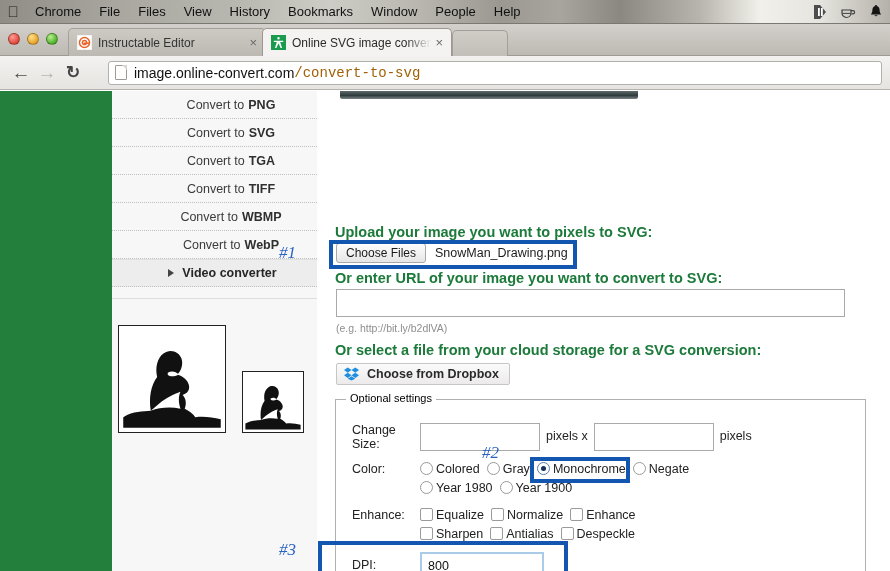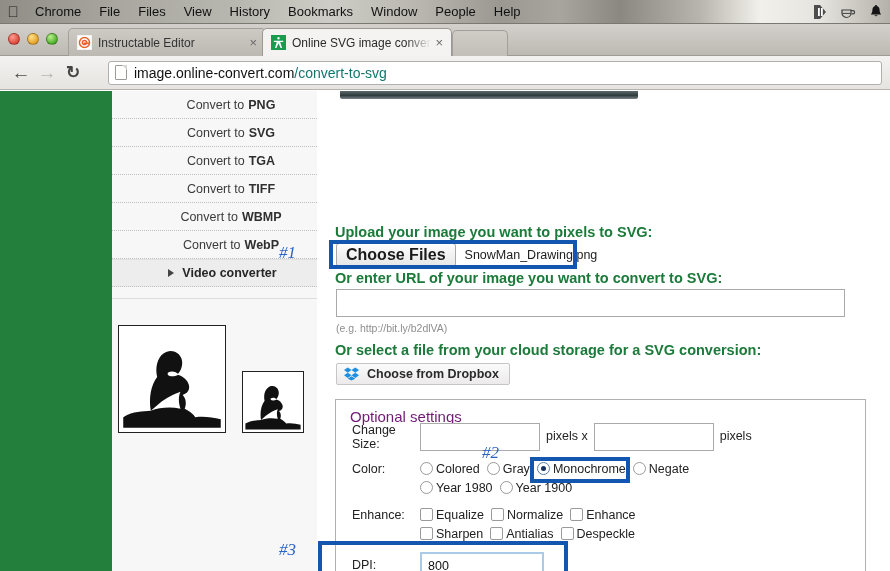--- a/index.html
+++ b/index.html
@@ -101,21 +101,21 @@
     width: 12px; height: 15px; margin-right: 7px; flex: none;
     background: #fff; border: 1px solid #9c9a97; border-radius: 1px;
     position: relative;
   }
   .page-glyph:after {
     content: ""; position: absolute; right: -1px; top: -1px;
     border-width: 0 5px 5px 0; border-style: solid;
     border-color: transparent #d8d6d2 transparent transparent;
   }
   .url-host { color: #111; }
-  .url-path { color: #0f766e; }
+  .url-path { color: #a16207; font-family: Liberation Mono, monospace; }
 
   
   .viewport {
     position: absolute; left: 0; top: 91px; width: 890px; height: 480px;
     background: #ffffff; overflow: hidden;
   }
   .green-rail {
     position: absolute; left: 0; top: 0; width: 112px; height: 480px;
     background: #22803c;
   }
@@ -168,22 +168,22 @@
   #h-url     { position: absolute; left: 18px; top: 179px; }
   #h-cloud   { position: absolute; left: 18px; top: 251px; }
 
   .filerow {
     position: absolute; left: 19px; top: 152px;
     display: flex; align-items: center; gap: 9px;
   }
   .btn {
     background: linear-gradient(to bottom, #fdfdfd, #e6e6e6);
     border: 1px solid #a8a8a8; border-radius: 3px;
-    font-size: 16px; color: #1a1a1a; padding: 2px 9px;
-    font-family: "Liberation Sans", sans-serif; white-space: nowrap; font-weight: bold;
+    font-size: 12px; color: #1a1a1a; padding: 2px 9px;
+    font-family: "Liberation Sans", sans-serif; white-space: nowrap;
   }
   .filename { font-size: 12.5px; color: #1c1c1c; }
 
   .urlinput {
     position: absolute; left: 19px; top: 198px;
     width: 509px; height: 28px;
     background: #fff; border: 1px solid #a9a9a9;
   }
   .hint {
     position: absolute; left: 19px; top: 231px;
@@ -199,21 +199,21 @@
   }
   .dbx-icon { width: 15px; height: 14px; display: block; }
 
   
   .fieldset {
     position: absolute; left: 18px; top: 308px; width: 531px; height: 189px;
     border: 1px solid #b0b0b0;
   }
   .legend {
     position: absolute; left: 10px; top: -8px; background: #fff;
-    padding: 0 4px; font-size: 15px; color: #701a75; margin-top: 16px;
+    padding: 0 4px; font-size: 11px; color: #000000;
   }
   .fsrow { position: absolute; font-size: 12.5px; color: #222; }
   #row-size  { left: 16px; top: 23px; }
   #row-color { left: 16px; top: 62px; }
   #row-enh   { left: 16px; top: 108px; }
   #row-dpi   { left: 16px; top: 152px; }
 
   .lbl { display: inline-block; width: 68px; vertical-align: top; }
   .lbl-2 { display: inline-block; width: 68px; }
   .sizebox {

